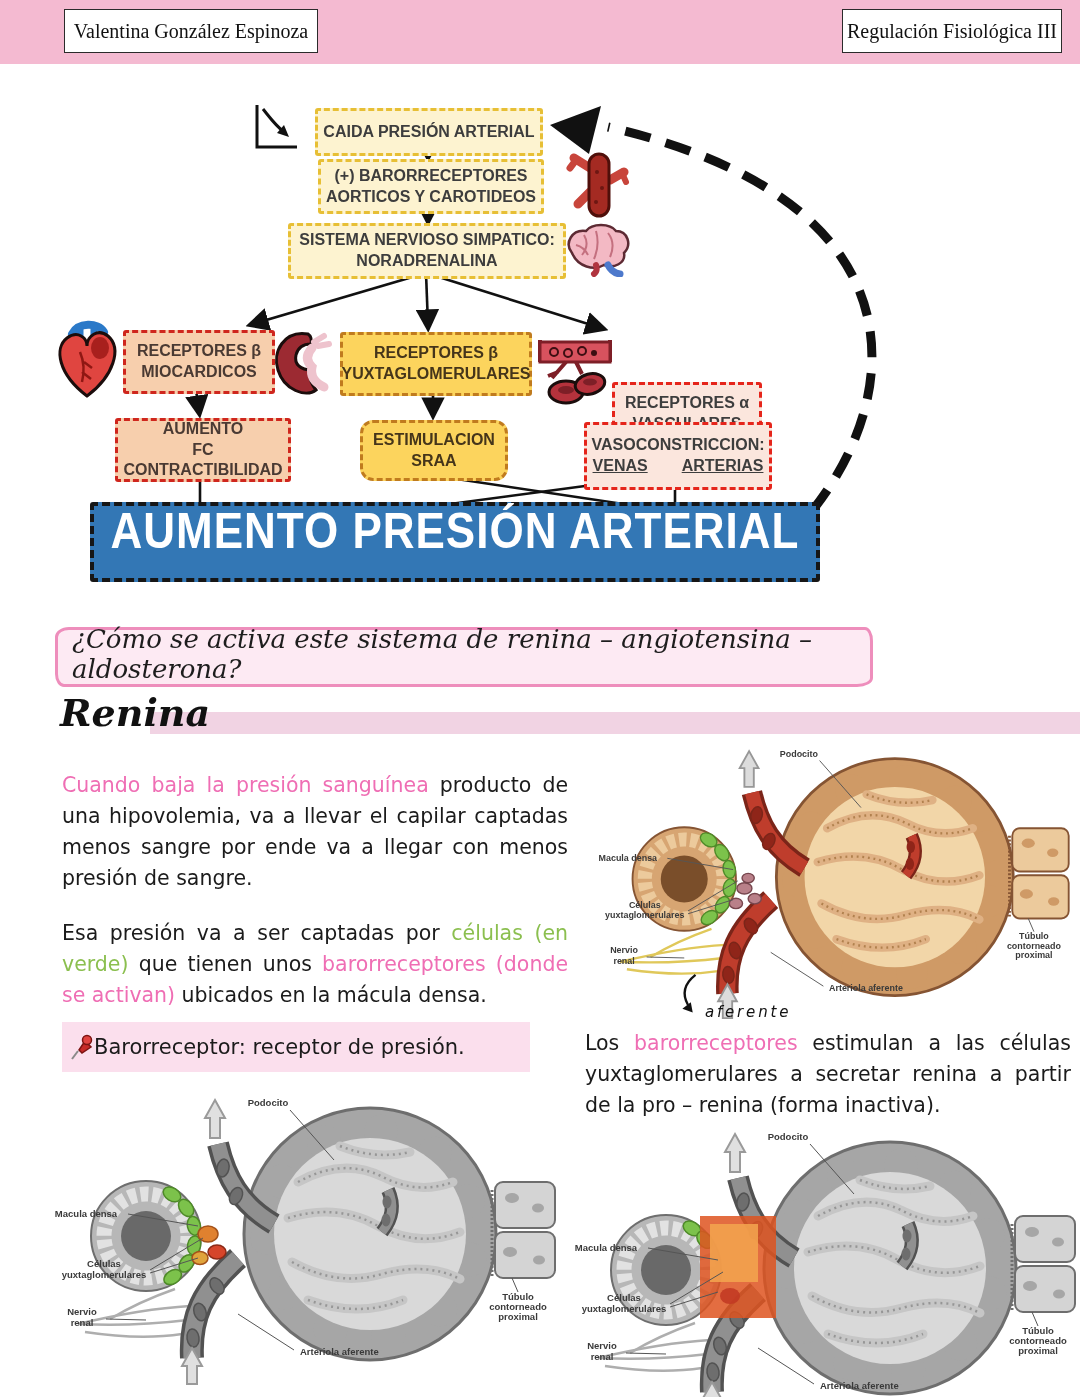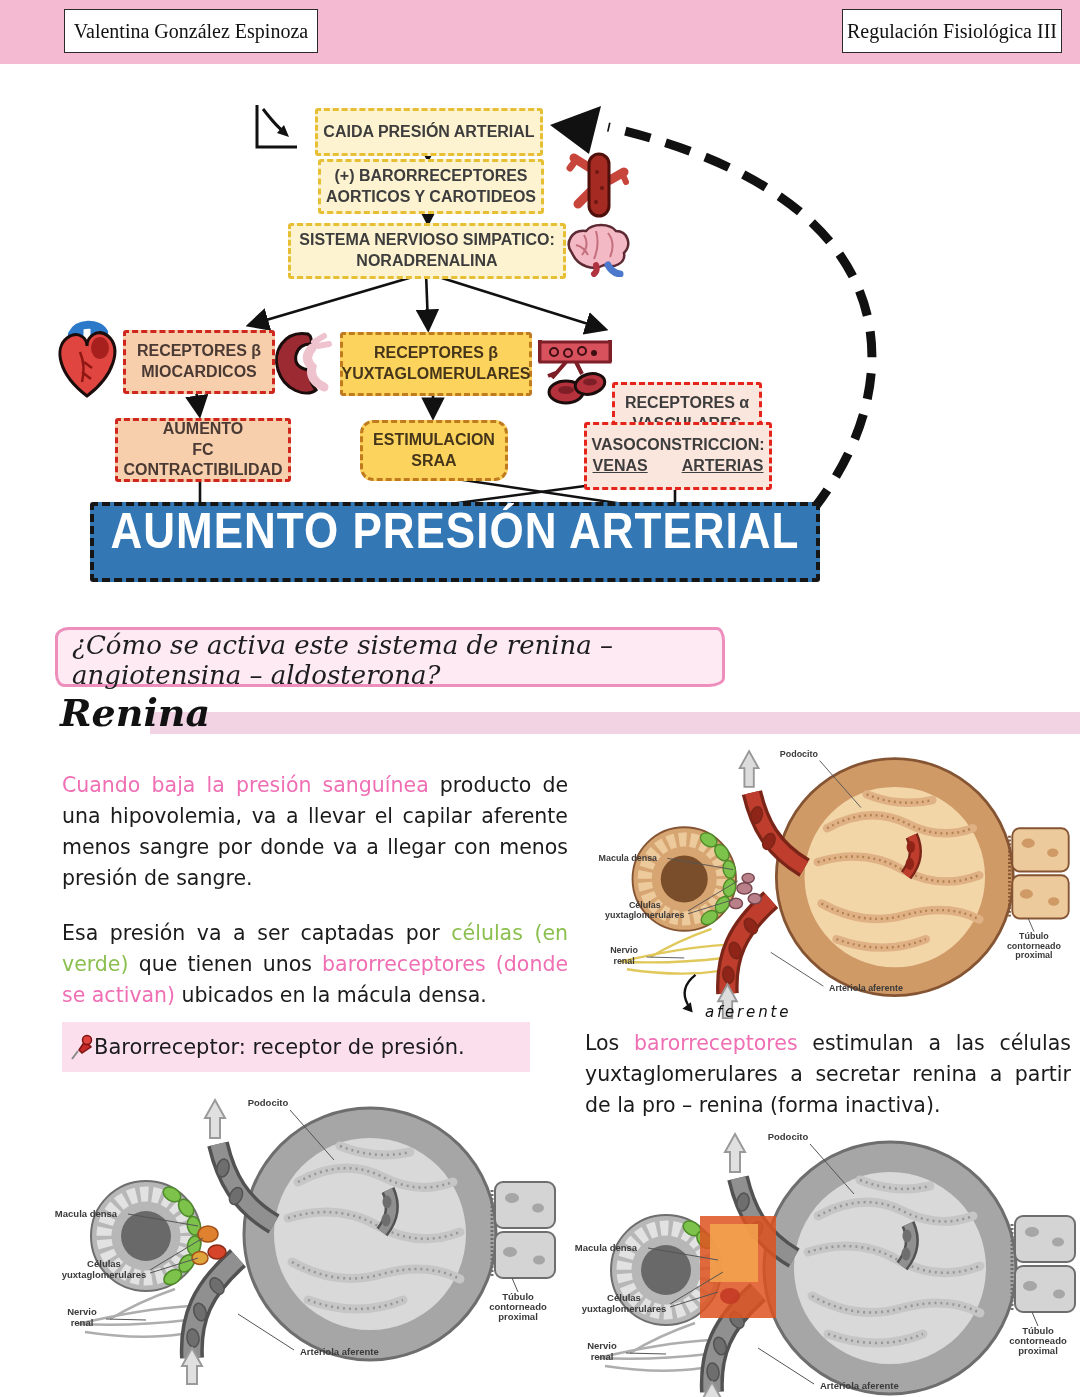--- a/index.html
+++ b/index.html
@@ -23,23 +23,23 @@
   .yellow{background:#fcd45d;border:3px dashed #c07b1e;color:#45351a;}
   .rose{background:#fbe6dd;border:3px dashed #e5251b;color:#3d3d3d;}
   .result-box{position:absolute;left:90px;top:437px;width:722px;height:72px;background:#3377b5;
         border:4px dashed #161616;border-radius:3px;display:flex;align-items:flex-start;justify-content:center;}
   .result-box span{font-family:"Liberation Sans",sans-serif;font-weight:bold;font-size:44px;color:#fff;
         letter-spacing:1px;transform:scaleY(1.12);}
   .uline{text-decoration:underline;}
   .vgap{display:inline-block;width:34px;}
   .icon{position:absolute;}
   
-  .question{position:absolute;left:55px;top:627px;width:670px;height:60px;background:#fdeaf3;
+  .question{position:absolute;left:55px;top:627px;width:818px;height:60px;background:#fdeaf3;
         border:3px solid #ee8ebc;border-radius:14px 8px 16px 9px/10px 14px 9px 13px;
-        display:flex;align-items:flex-start;padding-left:14px;box-sizing:border-box;}
+        display:flex;align-items:flex-end;padding-left:14px;box-sizing:border-box;}
   .question span{font-family:"DejaVu Serif",serif;font-style:italic;font-size:26px;color:#1d1d1d;}
   
   .sec-title{position:absolute;left:60px;top:690px;font-family:"DejaVu Serif",serif;font-style:italic;
         font-weight:bold;font-size:38px;color:#111;}
   .sec-bar{position:absolute;left:150px;top:712px;width:930px;height:22px;background:#f1d3e3;}
   
   .para{position:absolute;width:506px;font-size:20.5px;line-height:31px;color:#1b1b1b;
         text-align:justify;}
   .seg-pink{color:#ef6eb4;}
   .seg-green{color:#8bbf4f;}
@@ -189,21 +189,21 @@
     </div>
   </div>
 
   <div class="question">
     <span>¿Cómo se activa este sistema de renina – angiotensina – aldosterona?</span>
   </div>
 
   <div class="sec-bar"></div>
   <div class="sec-title">Renina</div>
 
-  <div class="para" style="left:62px;top:770px;"><span class="seg-pink">Cuando baja la presión sanguínea</span><span> producto de una hipovolemia, va a llevar el capilar aferente menos sangre por donde va a llegar con menos presión de sangre.</span></div>
+  <div class="para" style="left:62px;top:770px;"><span class="seg-pink">Cuando baja la presión sanguínea</span><span> producto de una hipovolemia, va a llevar el capilar captadas menos sangre por ende va a llegar con menos presión de sangre.</span></div>
   <div class="para" style="left:62px;top:918px;"><span>Esa presión va a ser captadas por </span><span class="seg-green">células (en verde)</span><span> que tienen unos </span><span class="seg-pink">barorreceptores (donde se activan)</span><span> ubicados en la mácula densa.</span></div>
 
   <div class="callout">
     <svg width="24" height="26" viewBox="0 0 24 26">
       <path d="M8,17 L2,25" stroke="#8a8a8a" stroke-width="2"></path>
       <path d="M9,16 L15,7 L21,13 L12,19 Z" fill="#c62a28" stroke="#7c1412" stroke-width="1.5"></path>
       <circle cx="17" cy="6" r="4.5" fill="#e04340" stroke="#7c1412" stroke-width="1.5"></circle>
     </svg>
     <span>Barorreceptor: receptor de presión.</span>
   </div>

